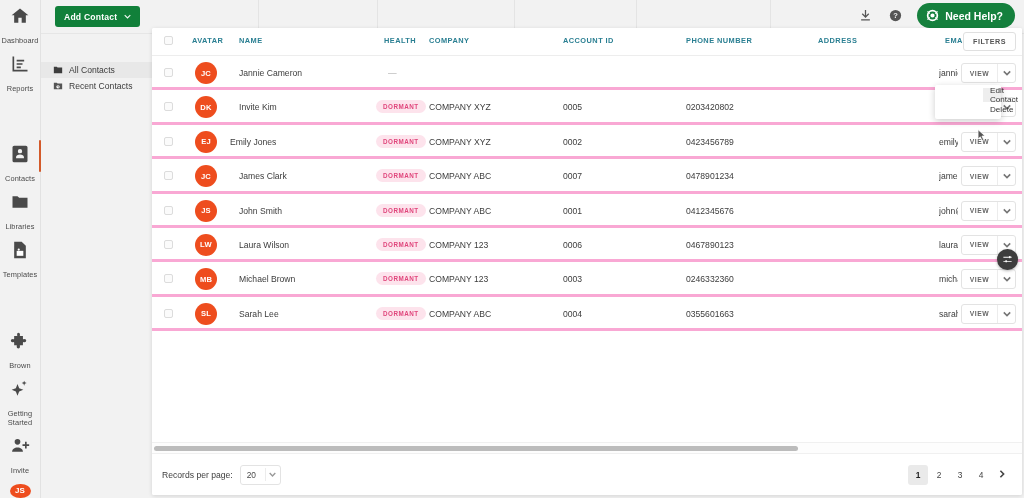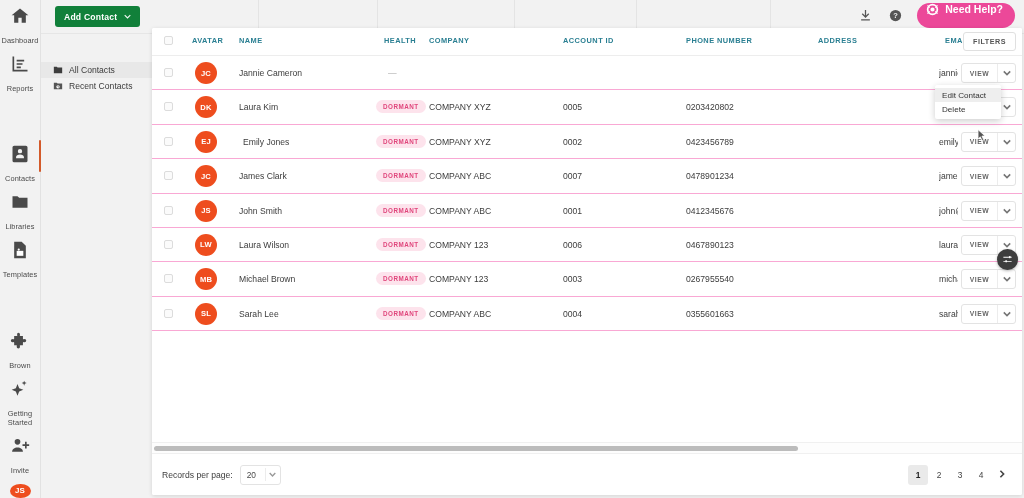--- a/index.html
+++ b/index.html
@@ -67,23 +67,23 @@
     cursor: pointer; font-family: inherit;
     letter-spacing: .2px;
   }
   .add-contact-btn .caret { font-size: 7px; opacity: .95; }
 
   .topbar-right { position: absolute; right: 9px; top: 3px; display: flex; align-items: center; gap: 13px; }
   .icon-btn { width: 17px; height: 17px; cursor: pointer; display: flex; align-items: center; justify-content: center; }
   .icon-btn svg { width: 15px; height: 15px; fill: #555; }
   .need-help {
     height: 25px; padding: 0 12px 0 9px;
-    background: #ec4899; color: #fff; border: none; border-radius: 13px;
+    background: #15803d; color: #fff; border: none; border-radius: 13px;
     font-size: 10.5px; font-weight: bold;
-    display: flex; gap: 6px;
+    display: flex; align-items: center; gap: 6px;
     cursor: pointer; font-family: inherit;
   }
   .need-help .lifebuoy { width: 13px; height: 13px; fill: #fff; display: block; }
 
   
   .tree { position: absolute; left: 0; top: 34px; width: 111px; bottom: 0; background: #f2f2f2; }
   .tree-item {
     height: 16px; display: flex; align-items: center; gap: 6px;
     padding-left: 12px; font-size: 8.6px; color: #3b3b3b; cursor: pointer;
   }
@@ -120,21 +120,21 @@
   .chk {
     position: absolute; left: 12px;
     width: 9px; height: 9px; border: 1px solid #dcdcdc; border-radius: 2px;
     background: #fbfbfb; cursor: pointer;
   }
   .thead .chk { top: 8px; }
 
   .tbody { position: absolute; left:0; right:0; top: 28px; bottom: 45px; background: #fff; }
   .row {
     position: relative; height: 34.4px;
-    border-bottom: 1px solid #f9a8d4;
+    border-bottom: 3px solid #f9a8d4;
   }
   .row .chk { top: 12px; }
   .avatar {
     position: absolute; left: 43px; top: 6px;
     width: 22px; height: 22px; border-radius: 50%;
     background: #ee4d1e; color: #fff;
     font-size: 7.6px; font-weight: bold;
     display: flex; align-items: center; justify-content: center;
     letter-spacing: .2px;
   }
@@ -170,21 +170,21 @@
 
   
   .menu {
     position: absolute; right: 21px; top: 29px; width: 66px;
     background: #fff; border-radius: 2px;
     box-shadow: 0 2px 7px rgba(0,0,0,.2);
     z-index: 30; padding: 3px 0;
   }
   .menu-item {
     height: 14px; display: flex; align-items: center;
-    padding-left: 7px; font-size: 8.1px; color: #333; cursor: pointer;
+    padding-left: 7px; font-size: 8.1px; color: #333; cursor: pointer; margin-left: 48px;
   }
   .menu-item.hl { background: #eeeeee; }
   .cursor-ic {
     position: absolute; left: 41px; top: 44px; width: 11px; height: 13px; z-index: 31;
     pointer-events: none;
   }
 
   
   .hscroll {
     position: absolute; left: 0; right: 0; bottom: 42px; height: 11px;
@@ -430,40 +430,40 @@
               <svg viewBox="0 0 16 20">
                   <path d="M3 1l10 9-4.4.3 2.6 5.4-2.3 1.1-2.6-5.4L3 14.5z" fill="#555" stroke="#fff" stroke-width="1"></path>
                 </svg>
             </span>
           </div>
         </div>
 
         <div class="row">
           <div class="chk"></div>
           <div class="avatar">DK</div>
-          <div class="cell" style="left:87px">Laura Kim</div>
+          <div class="cell" style="left:87px">Invite Kim</div>
           <div class="badge" style="left:224px">DORMANT</div>
           <div class="cell" style="left:277px">COMPANY XYZ</div>
           <div class="cell" style="left:411px">0005</div>
           <div class="cell" style="left:534px">0203420802</div>
           <div class="email-clip" style="left:787px; width:19px">david@example.com</div>
           <div class="viewgrp">
             <div class="v">VIEW</div>
             <div class="d">
               <svg viewBox="0 0 10 6">
                   <path d="M1 1l4 4 4-4"></path>
                 </svg>
             </div>
           </div>
         </div>
 
         <div class="row">
           <div class="chk"></div>
           <div class="avatar">EJ</div>
-          <div class="cell" style="left:91px">Emily Jones</div>
+          <div class="cell" style="left:78px">Emily Jones</div>
           <div class="badge" style="left:224px">DORMANT</div>
           <div class="cell" style="left:277px">COMPANY XYZ</div>
           <div class="cell" style="left:411px">0002</div>
           <div class="cell" style="left:534px">0423456789</div>
           <div class="email-clip" style="left:787px; width:19px">emily@example.com</div>
           <div class="viewgrp">
             <div class="v">VIEW</div>
             <div class="d">
               <svg viewBox="0 0 10 6">
                   <path d="M1 1l4 4 4-4"></path>
@@ -529,21 +529,21 @@
           </div>
         </div>
 
         <div class="row">
           <div class="chk"></div>
           <div class="avatar">MB</div>
           <div class="cell" style="left:87px">Michael Brown</div>
           <div class="badge" style="left:224px">DORMANT</div>
           <div class="cell" style="left:277px">COMPANY 123</div>
           <div class="cell" style="left:411px">0003</div>
-          <div class="cell" style="left:534px">0267955540</div>
+          <div class="cell" style="left:534px">0246332360</div>
           <div class="email-clip" style="left:787px; width:19px">michael@example.com</div>
           <div class="viewgrp">
             <div class="v">VIEW</div>
             <div class="d">
               <svg viewBox="0 0 10 6">
                   <path d="M1 1l4 4 4-4"></path>
                 </svg>
             </div>
           </div>
         </div>

